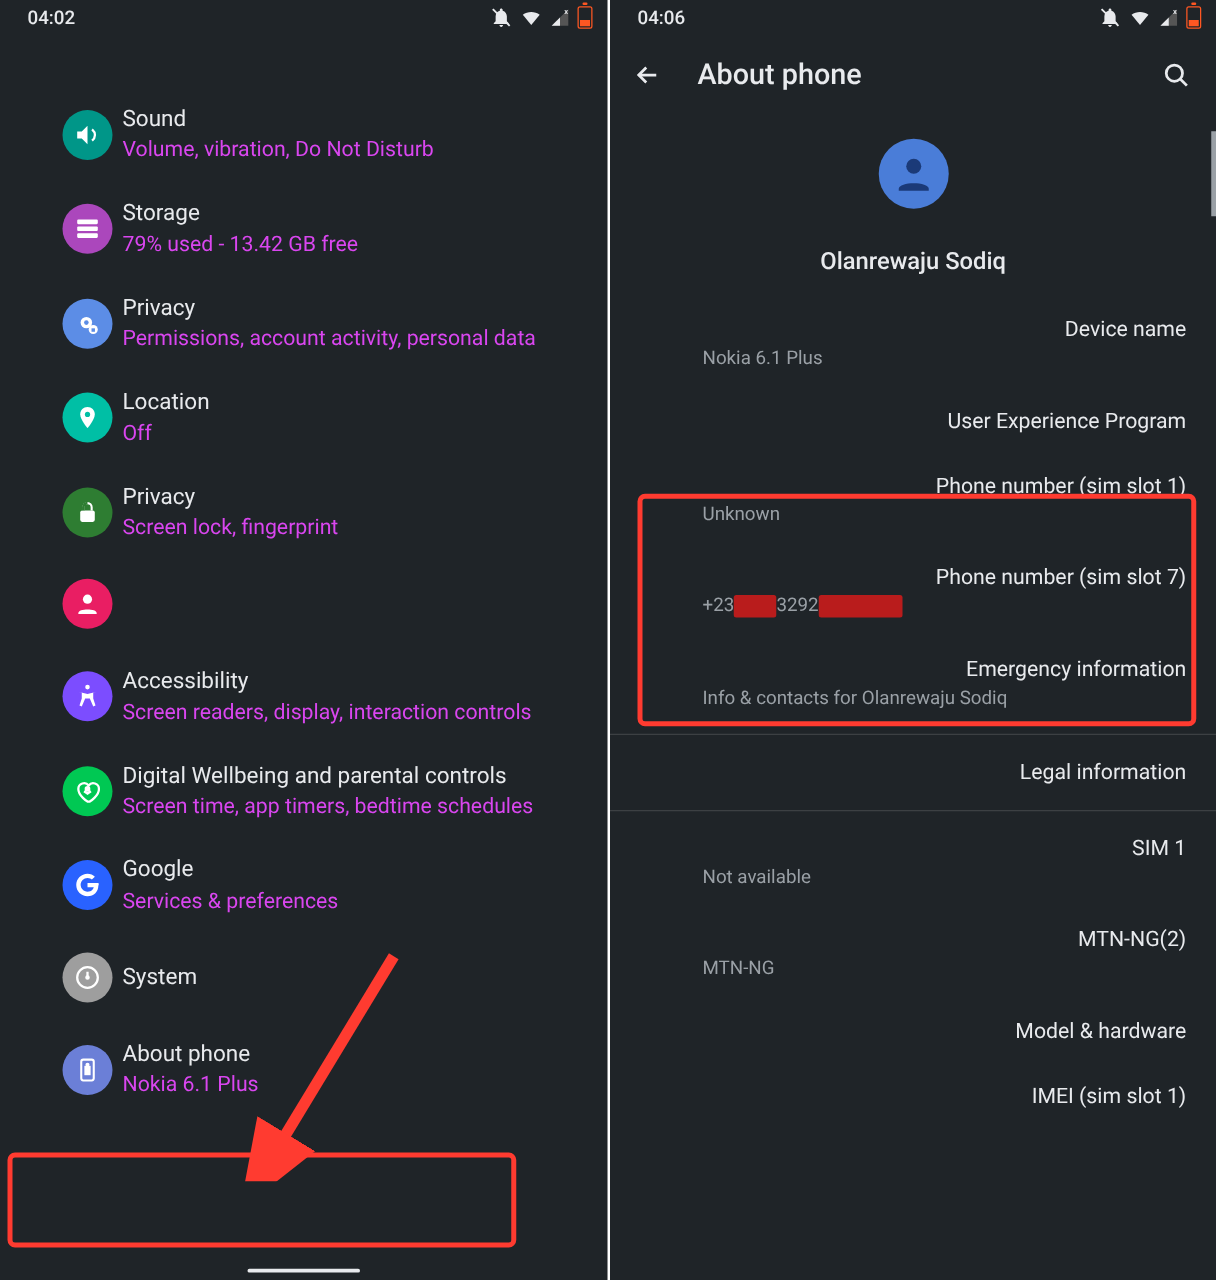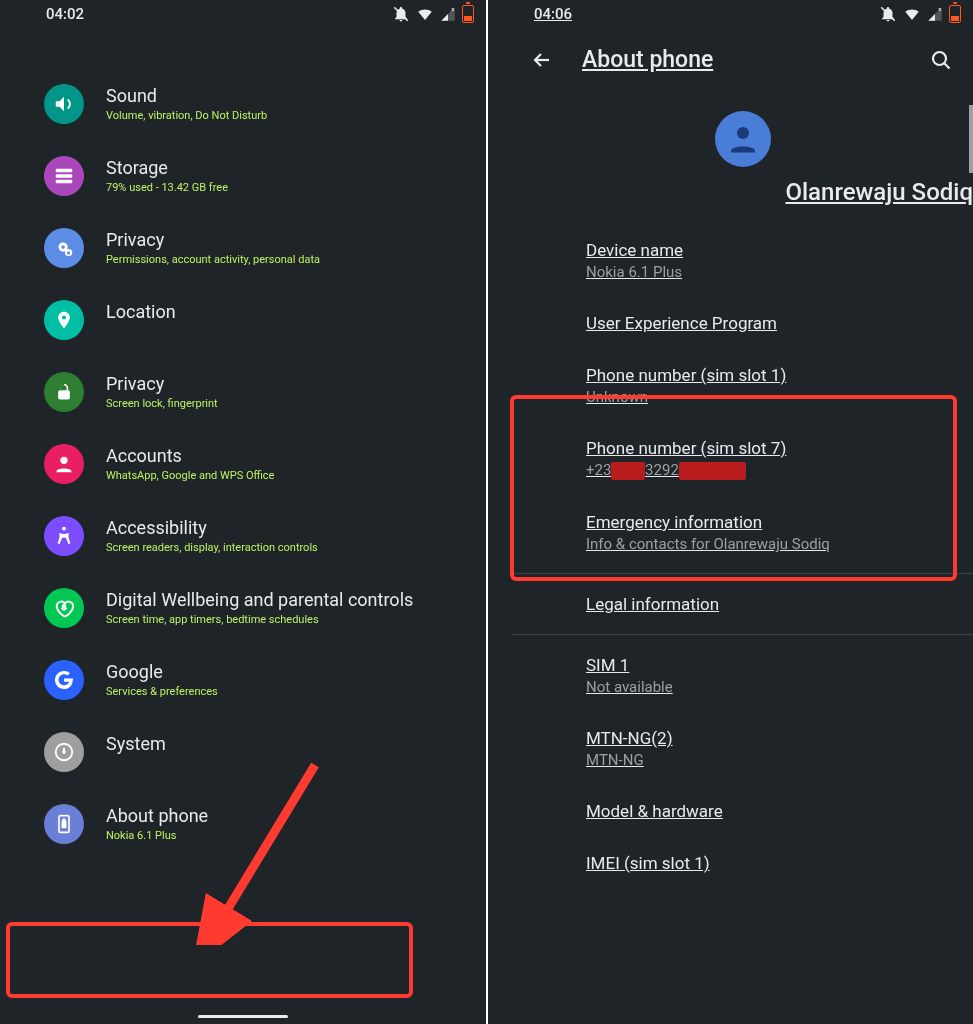--- a/index.html
+++ b/index.html
@@ -1,45 +1,45 @@
 <!DOCTYPE html>
 <html><head>
 <meta charset="utf-8">
 <style>
   * { box-sizing: border-box; margin: 0; padding: 0; }
   html, body { width: 973px; height: 1024px; font-family: Roboto, "Segoe UI", Arial, sans-serif; background: #000; }
   body { display: flex; }
-  .phone { width: 486px; height: 1024px; background: #1f2428; color: #e8eaed; position: relative; overflow: hidden; padding-left: 24px; }
-  .phone + .phone { border-left: 2px solid #fff; width: 487px; text-decoration: underline; }
+  .phone { width: 486px; height: 1024px; background: #1f2428; color: #e8eaed; position: relative; overflow: hidden; }
+  .phone + .phone { border-left: 2px solid #fff; width: 487px; }
 
   
   .statusbar { display: flex; justify-content: space-between; align-items: center; padding: 6px 12px 6px 22px; height: 28px; font-size: 15px; font-weight: 500; color: #e8eaed; }
   .status-icons { display: flex; align-items: center; gap: 6px; }
   .status-icons svg, .status-icons .bat { display: block; }
   .bat { width: 12px; height: 18px; border: 1.5px solid #ff5722; border-radius: 2px; position: relative; }
   .bat::before { content:""; position:absolute; top:-4px; left:3px; width:4px; height:2px; background:#ff5722; border-radius:1px;}
   .bat::after { content:""; position:absolute; bottom:1px; left:1px; right:1px; height:5px; background:#ff5722;}
 
   
   .settings-list { padding-top: 42px; }
-  .row { display: flex; padding: 14px 18px 14px 20px; min-height: 72px; gap: 22px; }
+  .row { display: flex; align-items: center; padding: 14px 18px 14px 20px; min-height: 72px; gap: 8px; margin-left: 30px; }
   .row .ic { width: 40px; height: 40px; border-radius: 50%; flex: 0 0 40px; display:flex; align-items:center; justify-content:center; }
   .row .txt { flex: 1; }
   .row .title { font-size: 18px; color: #e8eaed; line-height: 1.3; }
-  .row .sub { font-size: 11px; color: #bef264; margin-top: 2px; line-height: 1.3; }
+  .row .sub { font-size: 17px; color: #d946ef; margin-top: 2px; line-height: 1.3; }
 
   
   .appbar { display:flex; align-items:center; gap: 28px; padding: 18px 20px 10px 18px; }
   .appbar .back { color:#e8eaed; }
   .appbar h1 { font-size: 23px; font-weight: 500; flex:1; }
   .profile { text-align:center; padding: 28px 0 18px; }
   .avatar { width:56px; height:56px; border-radius:50%; background:#4a7dd8; display:inline-flex; align-items:center; justify-content:center; }
-  .profile-name { font-size: 24px; font-weight:500; margin-top: 11px; text-align: right; }
+  .profile-name { font-size: 19px; font-weight:500; margin-top: 30px; }
   .inforow { padding: 16px 24px 16px 74px; }
-  .inforow .title { font-size: 17px; color:#e8eaed; }
+  .inforow .title { font-size: 17px; color:#e8eaed;text-align:right; }
   .inforow .sub { font-size: 15px; color:#9aa0a6; margin-top: 3px; }
   .divider { height:1px; background:#3c4043; margin: 4px 0; }
 
   
   .hl { position:absolute; border: 4px solid #ff3b30; border-radius: 6px; pointer-events:none; }
 
   
   .arrow { position:absolute; pointer-events:none; }
 
   
@@ -115,20 +115,21 @@
       </div>
       <div class="row">
         <span class="ic" style="background:#00BFA5">
           <svg width="20" height="22" viewBox="0 0 24 24" fill="#fff">
             <path d="M12 2C8 2 5 5 5 9c0 5 7 13 7 13s7-8 7-13c0-4-3-7-7-7z"></path>
             <circle cx="12" cy="9" r="2.5" fill="#00BFA5"></circle>
           </svg>
         </span>
         <span class="txt">
           <div class="title">Location</div>
+          <div class="sub">Off</div>
         </span>
       </div>
       <div class="row">
         <span class="ic" style="background:#2E7D32">
           <svg width="20" height="22" viewBox="0 0 24 24" fill="#fff">
             <rect x="5" y="10" width="14" height="11" rx="2"></rect>
             <path d="M8 10V7a4 4 0 018 0v3" fill="none" stroke="#fff" stroke-width="2"></path>
             <path d="M8 10V7a4 4 0 014-4" fill="none" stroke="#2E7D32" stroke-width="2.5"></path>
           </svg>
         </span>
@@ -136,24 +137,20 @@
           <div class="title">Privacy</div>
           <div class="sub">Screen lock, fingerprint</div>
         </span>
       </div>
       <div class="row">
         <span class="ic" style="background:#E91E63">
           <svg width="22" height="22" viewBox="0 0 24 24" fill="#fff">
             <circle cx="12" cy="8" r="4"></circle>
             <path d="M4 20c0-4 16-4 16 0v1H4z"></path>
           </svg>
-        </span>
-        <span class="txt">
-          <div class="title">Accounts</div>
-          <div class="sub">WhatsApp, Google and WPS Office</div>
         </span>
       </div>
       <div class="row">
         <span class="ic" style="background:#7C4DFF">
           <svg width="22" height="22" viewBox="0 0 24 24" fill="#fff">
             <circle cx="12" cy="4" r="2"></circle>
             <path d="M4 8l8 2 8-2-3 1v5l2 6-2 1-3-7h-4l-3 7-2-1 2-6v-5z"></path>
           </svg>
         </span>
         <span class="txt">

